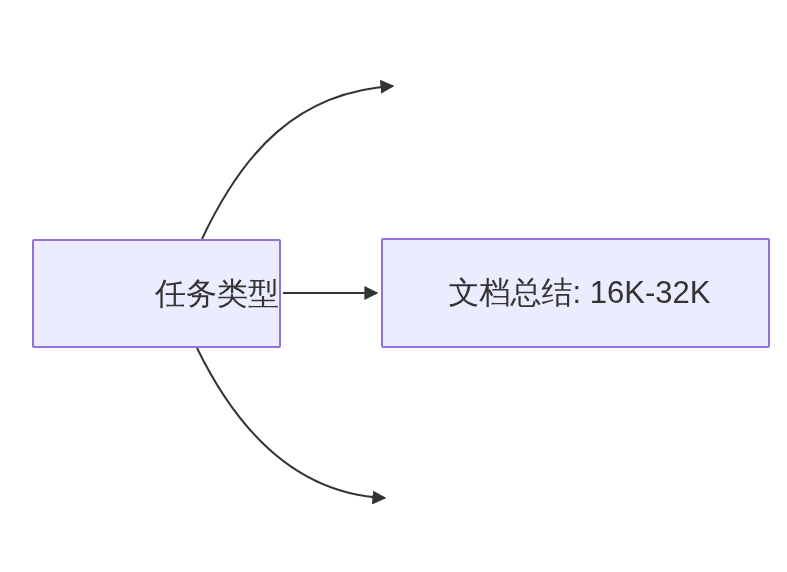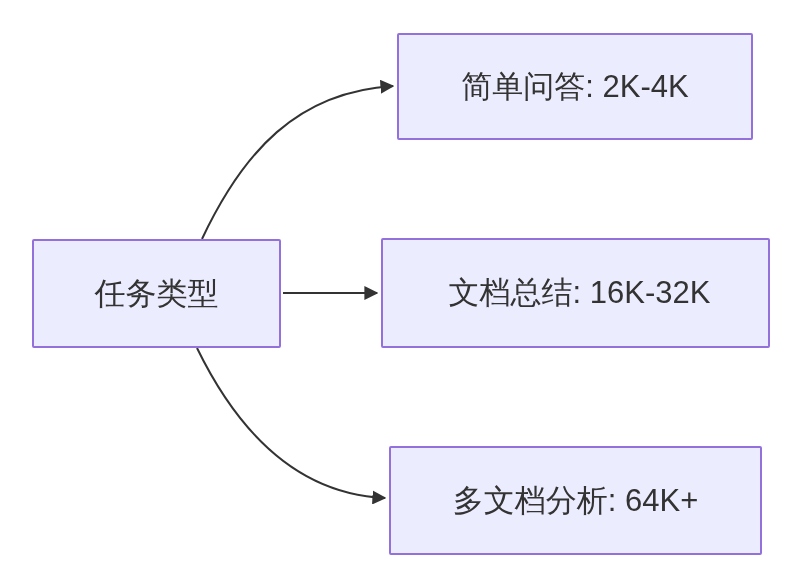--- a/index.html
+++ b/index.html
@@ -36,21 +36,21 @@
     align-items: center;
     justify-content: center;
   }
   .node .label {
     color: var(--text-color, #333333);
     font-size: 31px;
     line-height: 1.2;
     white-space: nowrap;
     text-align: center;
   }
-  .node-root   { left: 32px;  top: 239px; width: 249px; height: 109px; }
+  .node-root   { left: 32px;  top: 239px; width: 249px; height: 109px; justify-content: flex-end; }
   .node-child0 { left: 397px; top: 33px;  width: 356px; height: 107px; }
   .node-child1 { left: 381px; top: 238px; width: 389px; height: 110px; padding-left: 8px; }
   .node-child2 { left: 389px; top: 446px; width: 373px; height: 109px; }
 </style>
 </head>
 <body>
 
 <div id="canvas">
 
   <svg id="edges" viewBox="0 0 787 572" xmlns="http://www.w3.org/2000/svg">
@@ -61,25 +61,19 @@
     </defs>
     <path class="edge" d="M 202 239 C 243 152 297 92 393 86" marker-end="url(#arrow)"></path>
     <path class="edge" d="M 283 293 L 377 293" marker-end="url(#arrow)"></path>
     <path class="edge" d="M 197 348 C 237 430 296 494 385 498" marker-end="url(#arrow)"></path>
   </svg>
 
   <div class="node node-root">
     <span class="label">任务类型</span>
   </div>
 
-  <div class="node node-child0">
-    <span class="label">简单问答: 2K-4K</span>
-  </div>
 
   <div class="node node-child1">
     <span class="label">文档总结: 16K-32K</span>
   </div>
 
-  <div class="node node-child2">
-    <span class="label">多文档分析: 64K+</span>
-  </div>
 
 </div>
 
 </body></html>

